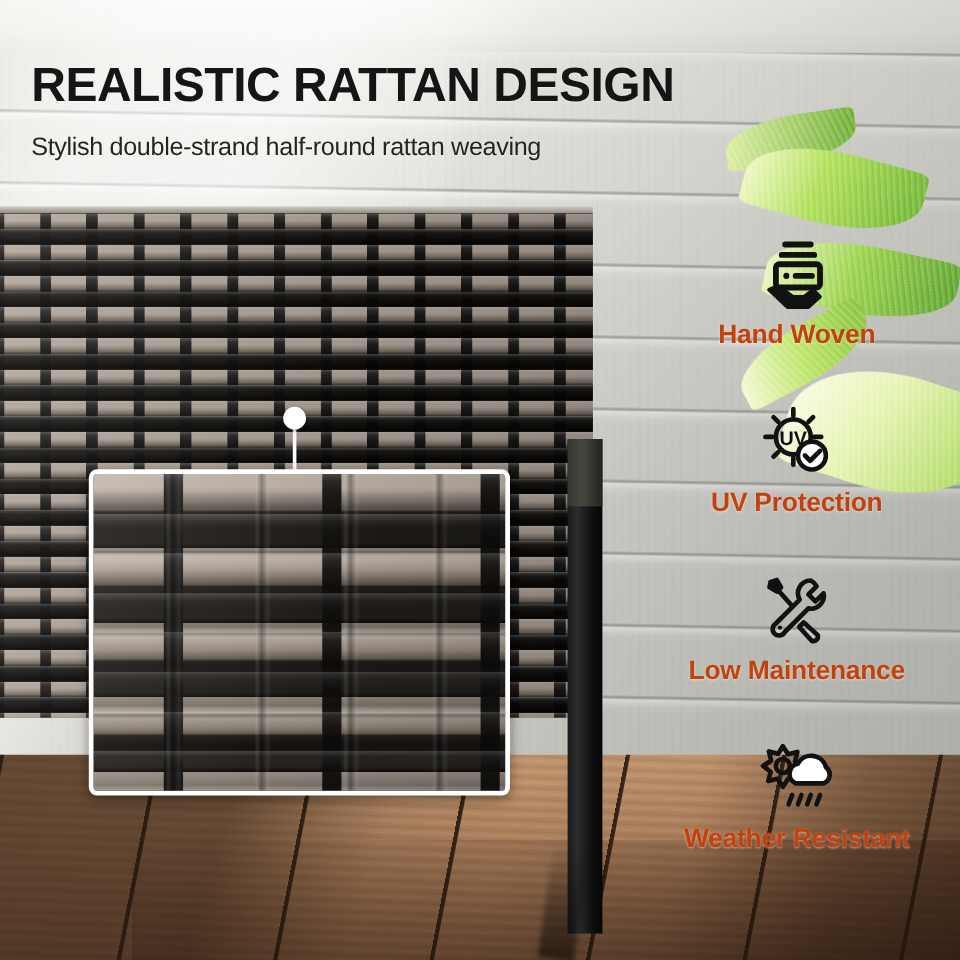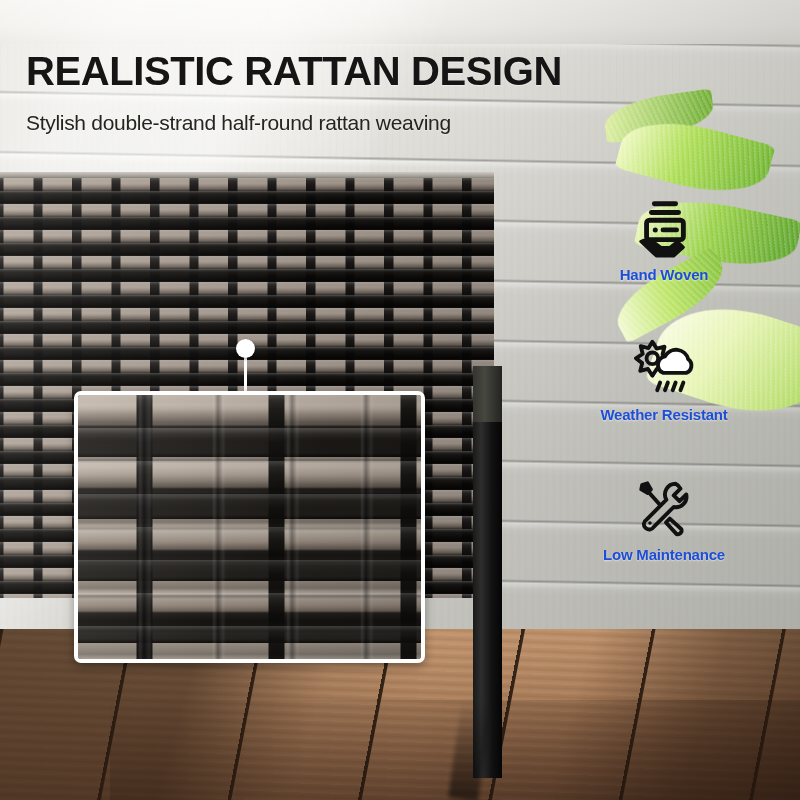--- a/index.html
+++ b/index.html
@@ -201,21 +201,21 @@
   .features {
     position: absolute; left: 536px; top: 196px; width: 256px;
   }
   .feature { position: relative; width: 256px; height: 140px; text-align: center; }
   .feature .ficon {
     display: block; margin: 0 auto; width: 62px; height: 62px;
   }
   .feature .ficon svg { width: 62px; height: 62px; display: block; }
   .feature .flabel {
     display: block; margin-top: 8px;
-    font-size: 15px; font-weight: 600; color: #1d4ed8;
+    font-size: 22px; font-weight: 600; color: #c2410c;
     letter-spacing: -0.2px; white-space: nowrap;
     text-shadow: 0 1px 2px rgba(255,255,255,0.55);
   }
 
   
   .plant { position: absolute; right: -8px; top: 96px; width: 200px; height: 380px; pointer-events: none; }
   .leaf { position: absolute; border-radius: 60% 8% 60% 8%; filter: blur(0.6px); }
   .leaf.l1 { left: 12px;  top: 30px;  width: 150px; height: 62px;  transform: rotate(15deg);
              background: linear-gradient(100deg, #f4fbc8 0%, #a9dc4a 42%, #63ad22 100%); }
   .leaf.l2 { left: 30px;  top: 108px; width: 160px; height: 58px;  transform: rotate(12deg);
@@ -293,43 +293,61 @@
           <line x1="19" y1="17" x2="47" y2="17"></line>
           <rect x="14" y="25" width="38" height="20" rx="3"></rect>
           <circle cx="23" cy="35" r="2.6" fill="#111" stroke="none"></circle>
           <line x1="31" y1="35" x2="45" y2="35"></line>
           <path d="M8 47c5-3 10-2 14 1l7 5h9l8-6 6 6-10 9H24z" fill="#111" stroke="#111" stroke-width="3"></path>
         </svg>
       </span>
       <span class="flabel">Hand Woven</span>
     </div>
 
+    <div class="feature">
+      <span class="ficon">
+        <svg viewBox="0 0 64 64" fill="none" stroke="#111" stroke-width="4" stroke-linecap="round" stroke-linejoin="round">
+          <circle cx="29" cy="29" r="15"></circle>
+          <line x1="29" y1="5" x2="29" y2="11"></line>
+          <line x1="29" y1="47" x2="29" y2="53"></line>
+          <line x1="5" y1="29" x2="11" y2="29"></line>
+          <line x1="47" y1="29" x2="53" y2="29"></line>
+          <line x1="12" y1="12" x2="16" y2="16"></line>
+          <line x1="42" y1="16" x2="46" y2="12"></line>
+          <line x1="12" y1="46" x2="16" y2="42"></line>
+          <text x="29" y="36" font-family="Liberation Sans, sans-serif" font-size="17" font-weight="700" fill="#111" stroke="none" text-anchor="middle">UV</text>
+          <circle cx="45" cy="45" r="12" fill="#fff" stroke="#111" stroke-width="4"></circle>
+          <path d="M39 45l4.5 4.5L52 41" stroke="#111" stroke-width="4"></path>
+        </svg>
+      </span>
+      <span class="flabel">UV Protection</span>
+    </div>
+
+    <div class="feature">
+      <span class="ficon">
+        <svg viewBox="0 0 64 64" fill="none" stroke="#111" stroke-width="4" stroke-linecap="round" stroke-linejoin="round">
+          <path d="M44 8a11 11 0 0 0-9.5 16.5L14 45a5.5 5.5 0 1 0 7.5 7.5L42 32A11 11 0 0 0 55 19l-7 7-6-6 7-7a11 11 0 0 0-5-5z"></path>
+          <circle cx="17.5" cy="48.5" r="1.8" fill="#111" stroke="none"></circle>
+          <line x1="12" y1="12" x2="28" y2="30"></line>
+          <path d="M9 9l6-2 4 7-4 4-7-4z" fill="#111" stroke="#111" stroke-width="3"></path>
+          <path d="M38 44l12 11a4 4 0 0 1-5 5L34 48z"></path>
+        </svg>
+      </span>
+      <span class="flabel">Low Maintenance</span>
+    </div>
 
     <div class="feature">
       <span class="ficon">
         <svg viewBox="0 0 64 64" fill="none" stroke="#111" stroke-width="4" stroke-linecap="round" stroke-linejoin="round">
           <path d="M20 6l4.5 7 8-2-2 8 7 4.5-7 4.5 2 8-8-2-4.5 7-4.5-7-8 2 2-8L3 23l7-4.5-2-8 8 2z"></path>
           <circle cx="20" cy="23" r="6"></circle>
           <path d="M31 38a9 9 0 0 1 2-17 13 13 0 0 1 24 3 8 8 0 0 1-2 14z" fill="#fff"></path>
           <line x1="28" y1="48" x2="25" y2="56"></line>
           <line x1="36" y1="48" x2="33" y2="56"></line>
           <line x1="44" y1="48" x2="41" y2="56"></line>
           <line x1="52" y1="48" x2="49" y2="56"></line>
         </svg>
       </span>
       <span class="flabel">Weather Resistant</span>
     </div>
 
-    <div class="feature">
-      <span class="ficon">
-        <svg viewBox="0 0 64 64" fill="none" stroke="#111" stroke-width="4" stroke-linecap="round" stroke-linejoin="round">
-          <path d="M44 8a11 11 0 0 0-9.5 16.5L14 45a5.5 5.5 0 1 0 7.5 7.5L42 32A11 11 0 0 0 55 19l-7 7-6-6 7-7a11 11 0 0 0-5-5z"></path>
-          <circle cx="17.5" cy="48.5" r="1.8" fill="#111" stroke="none"></circle>
-          <line x1="12" y1="12" x2="28" y2="30"></line>
-          <path d="M9 9l6-2 4 7-4 4-7-4z" fill="#111" stroke="#111" stroke-width="3"></path>
-          <path d="M38 44l12 11a4 4 0 0 1-5 5L34 48z"></path>
-        </svg>
-      </span>
-      <span class="flabel">Low Maintenance</span>
-    </div>
-
   </div>
 </div>
 
 </body></html>

